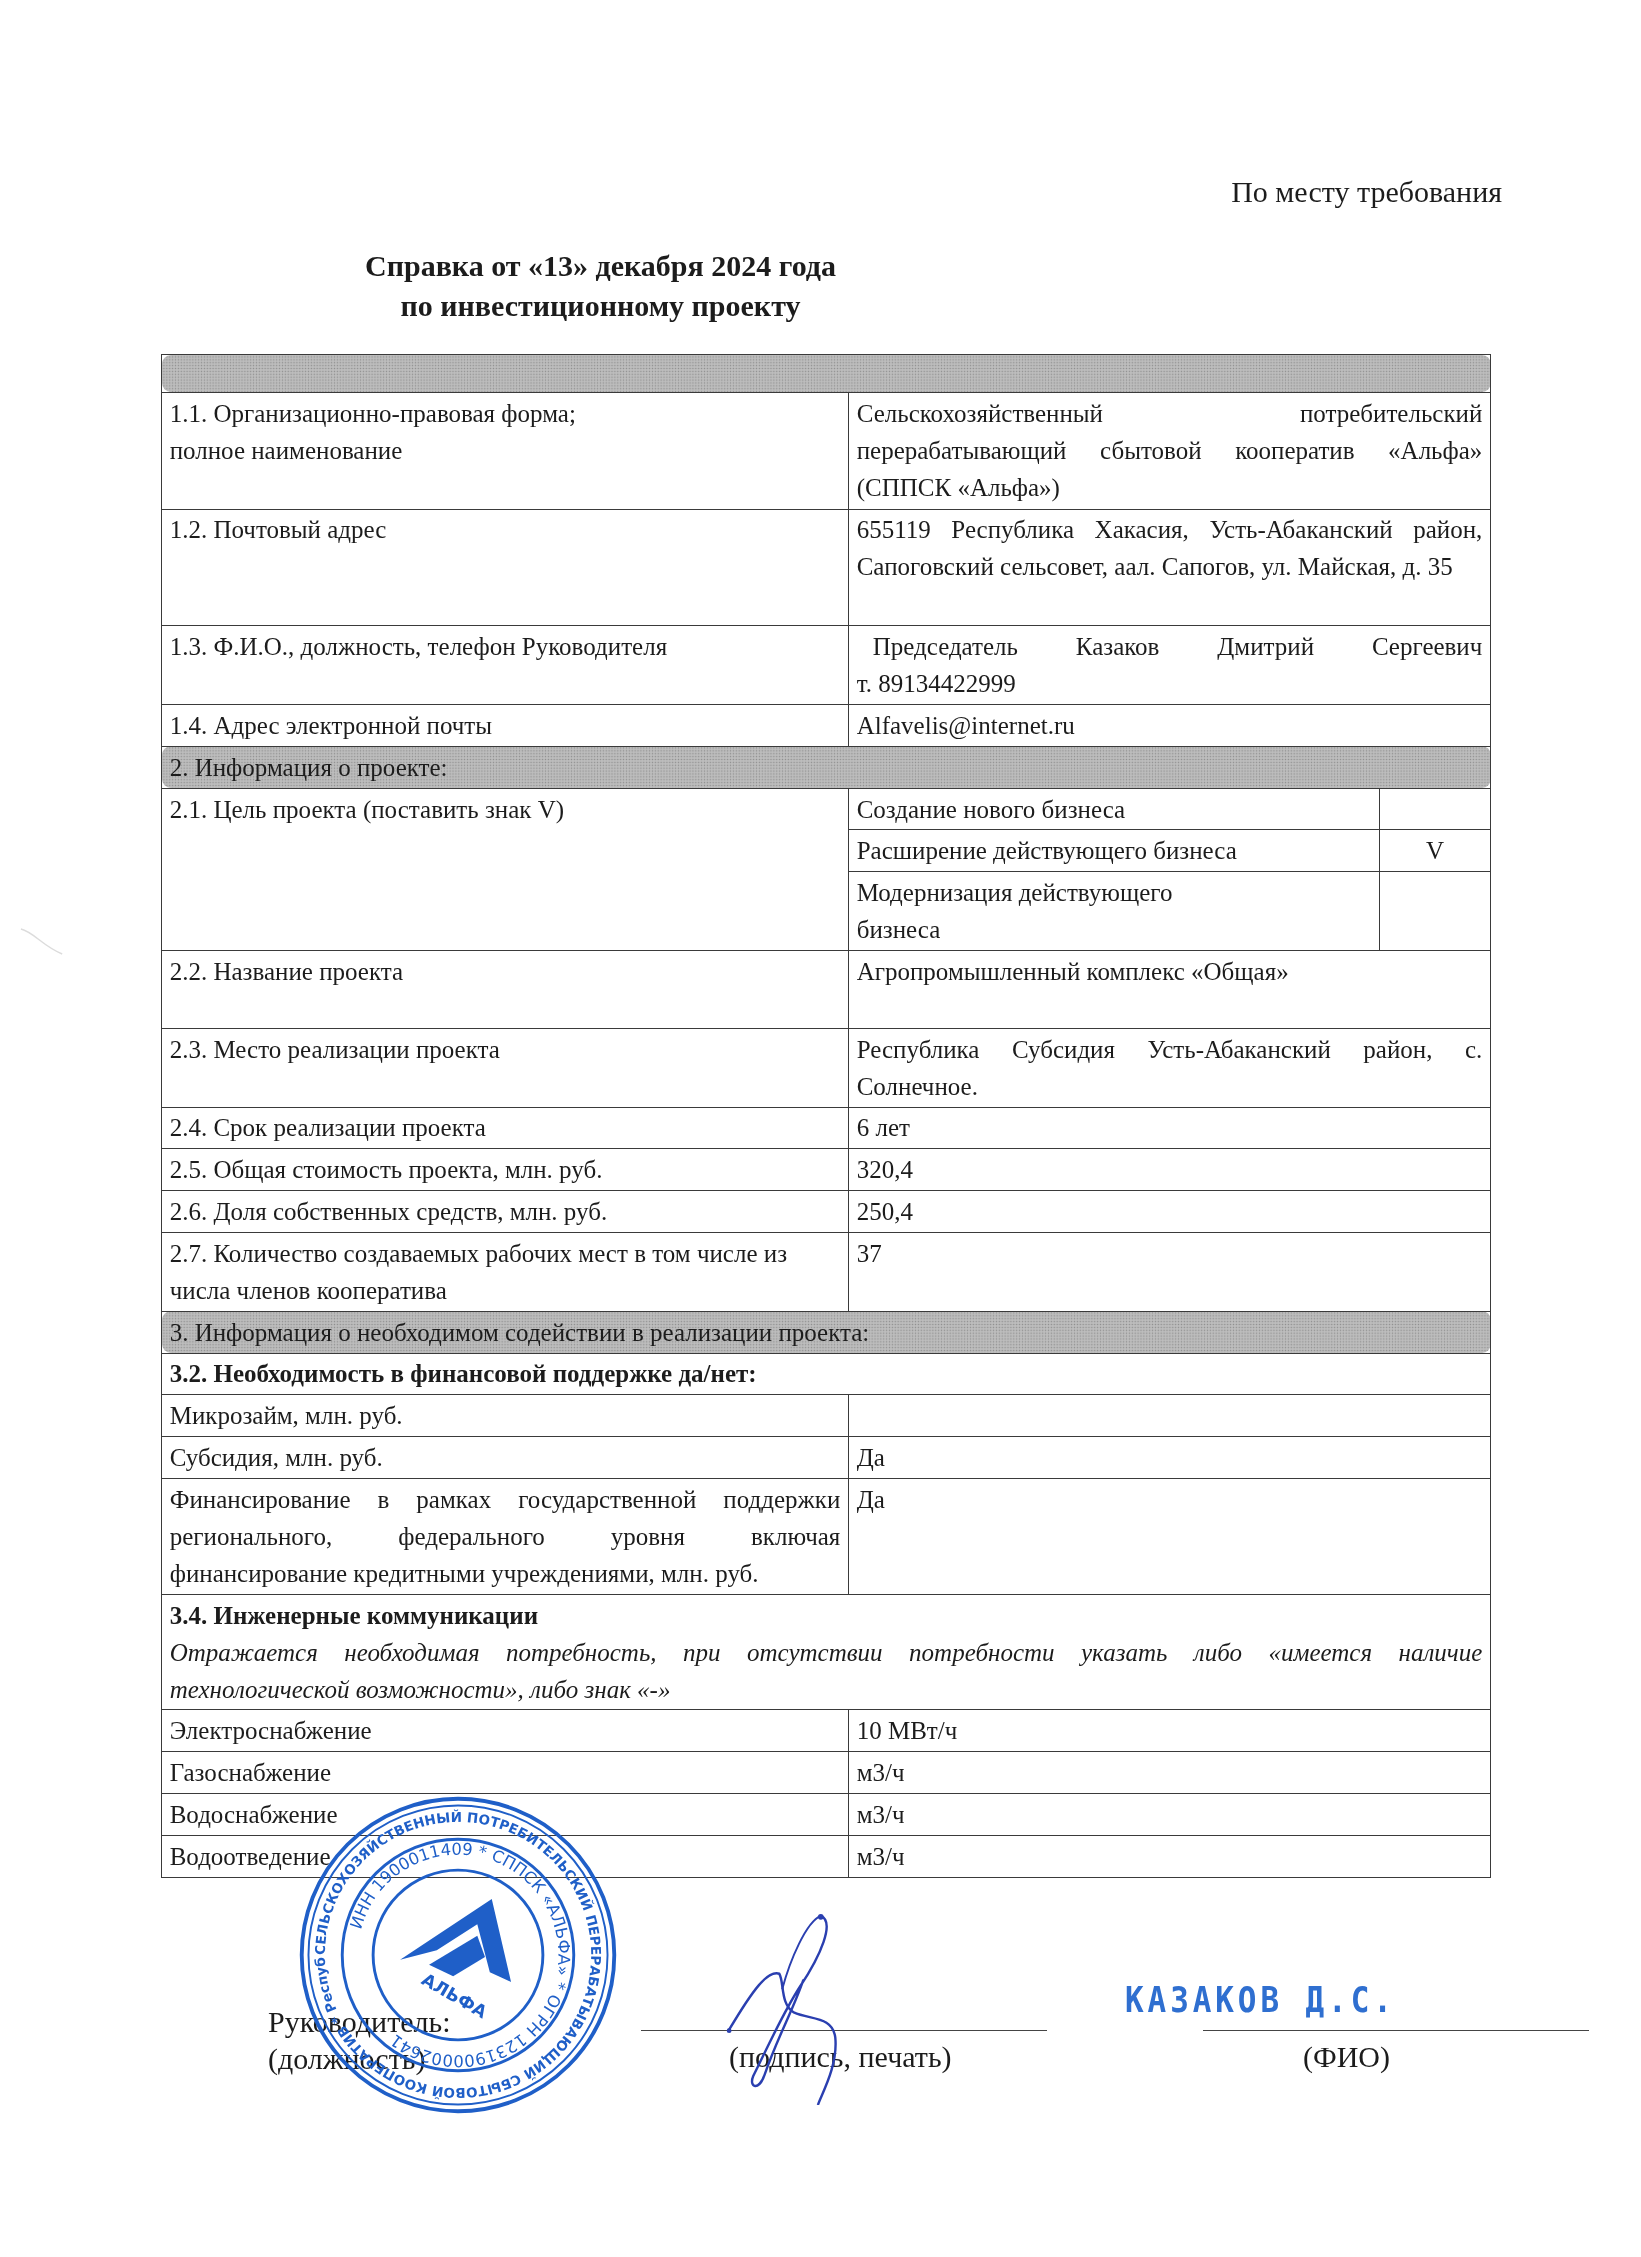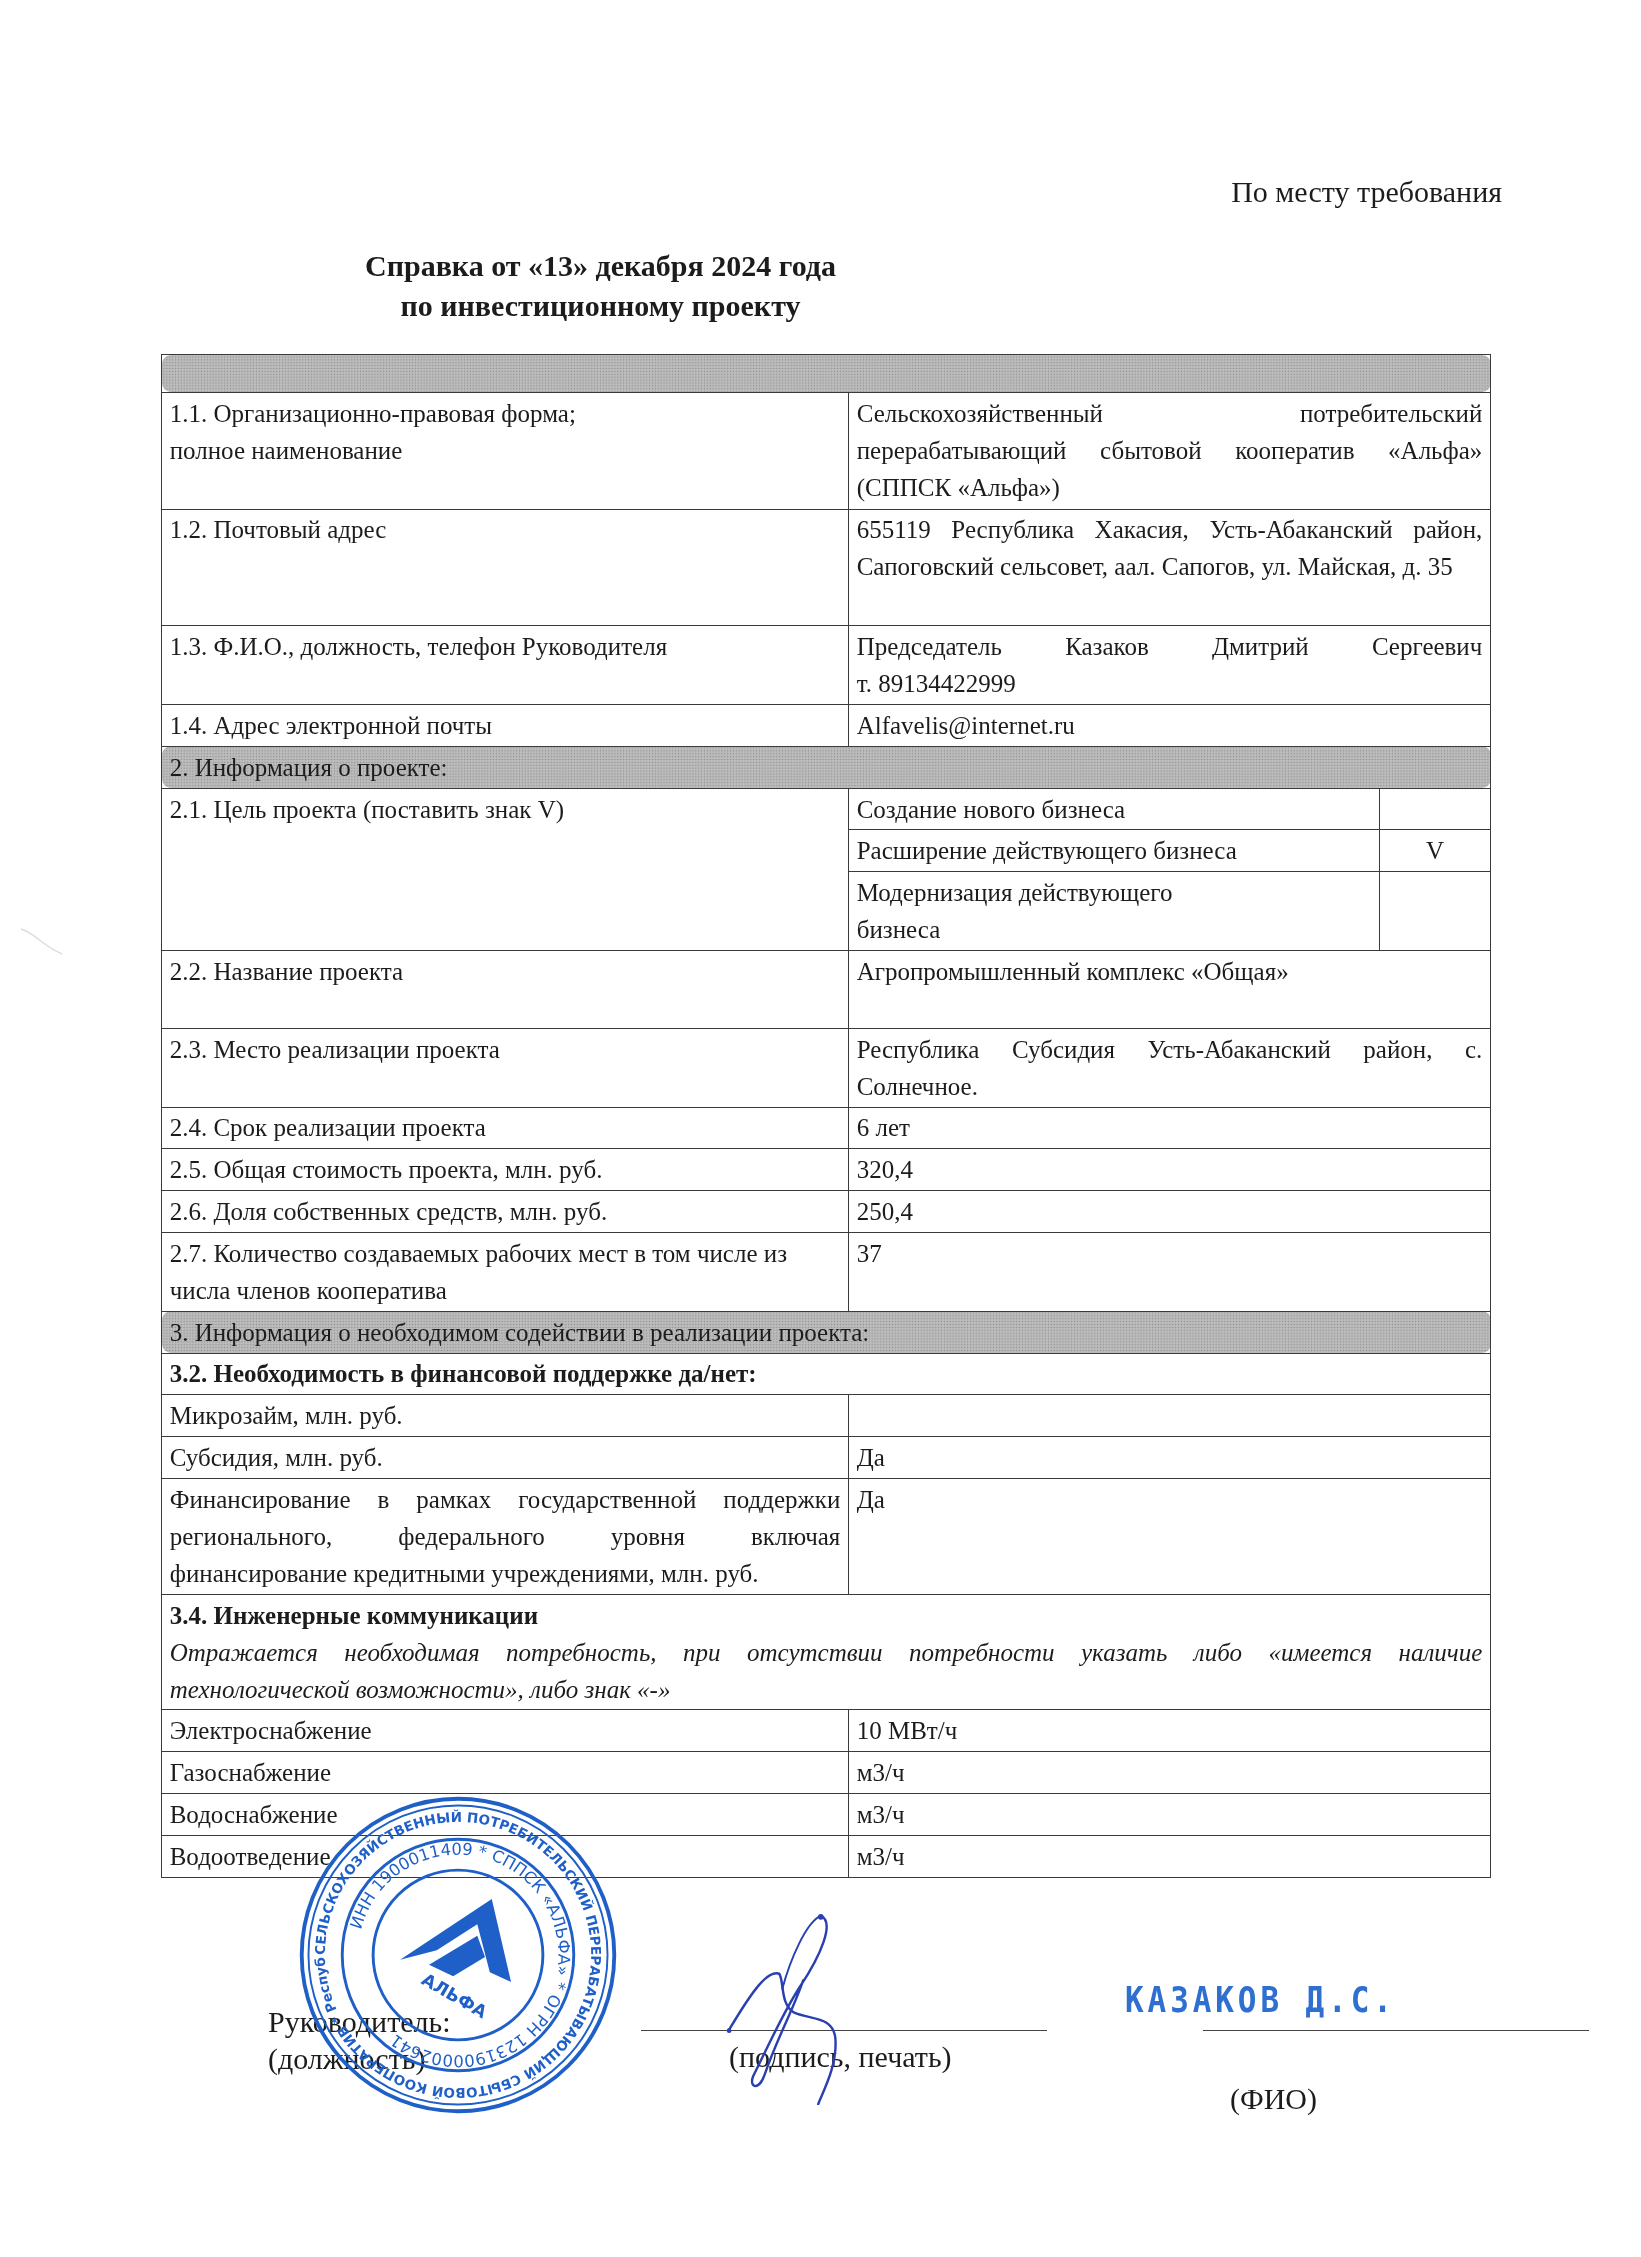--- a/index.html
+++ b/index.html
@@ -26,21 +26,21 @@
   table.form td {
     border: 1.9px solid #3a3a3a; vertical-align: top;
     padding: 1.9px 7.7px 1.9px 7.7px;
   }
   .shade {
     background-color: #bdbdbd;
     background-image: radial-gradient(#8f8f8f 0.8px, transparent 1px);
     background-size: 2.9px 2.9px;
     border-radius: 9px;
   }
-  .justify { text-align: justify; text-align-last: justify; }
+  .justify { text-align: justify; text-align-last: justify; margin-left: 16px; }
   .justify-lastleft { text-align: justify; }
   .center { text-align: center; }
   .bold { font-weight: bold; }
   .italic { font-style: italic; }
 
   .sig-block { position: absolute; left: 0; top: 0; width: 1641px; height: 2257px; pointer-events: none; }
   .sig-label { position: absolute; font-size: 30px; line-height: 39px; }
   .sig-line { position: absolute; height: 0; border-top: 1.9px solid #444; }
   .fio-stamp {
     position: absolute; left: 1125px; top: 1981px;
@@ -199,21 +199,21 @@
   </table>
 
 <div class="sig-block">
   <div class="sig-label" style="left:268px; top:2002px;">Руководитель:</div>
   <div class="sig-label" style="left:268px; top:2039px;">(должность)</div>
 
   <div class="sig-line" style="left:641px; top:2030px; width:406px;"></div>
   <div class="sig-label" style="left:729px; top:2037px;">(подпись, печать)</div>
 
   <div class="sig-line" style="left:1203px; top:2030px; width:386px;"></div>
-  <div class="sig-label" style="left:1230px; top:2037px;margin-top:42px;">(ФИО)</div>
+  <div class="sig-label" style="left:1303px; top:2037px;">(ФИО)</div>
 
   <div class="fio-stamp">КАЗАКОВ Д.С.</div>
 </div>
 
 <svg class="signature" viewBox="0 0 260 200">
   <path d="M55 122 C 80 80, 95 60, 107 64 C 112 72, 108 96, 122 104 C 140 112, 162 108, 165 130 C 168 160, 150 190, 147 200" fill="none" stroke="#2a3fb0" stroke-width="2.5"></path>
   <path d="M150 4 C 165 10, 150 45, 128 78 C 110 106, 95 140, 80 170 C 75 182, 86 186, 92 168 C 105 130, 122 100, 132 70" fill="none" stroke="#2a3fb0" stroke-width="2.5"></path>
   <path d="M150 4 C 135 10, 118 50, 110 80" fill="none" stroke="#2a3fb0" stroke-width="2"></path>
   <circle cx="150" cy="5" r="3" fill="#2a3fb0"></circle>
   <circle cx="55" cy="123" r="2.5" fill="#2a3fb0"></circle>

